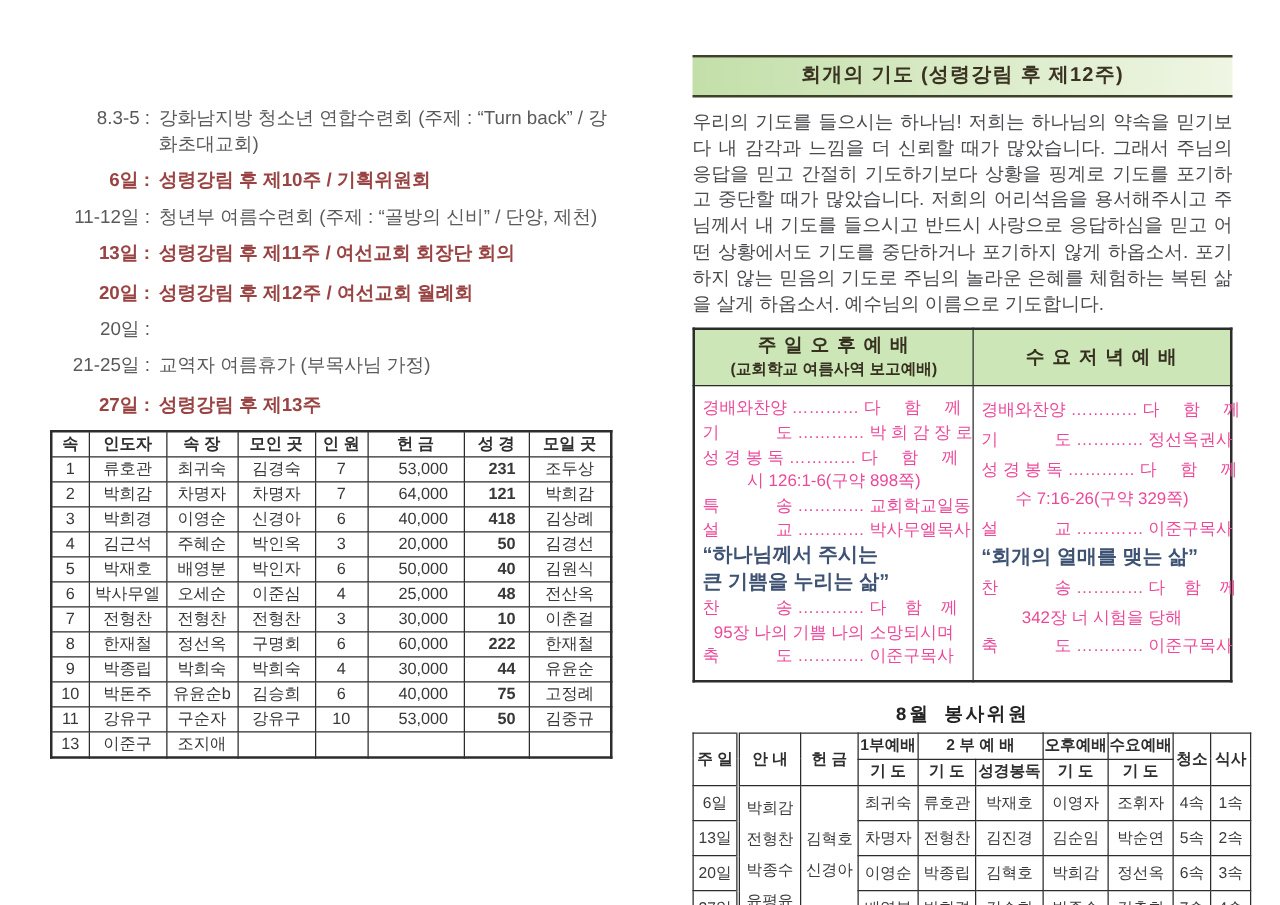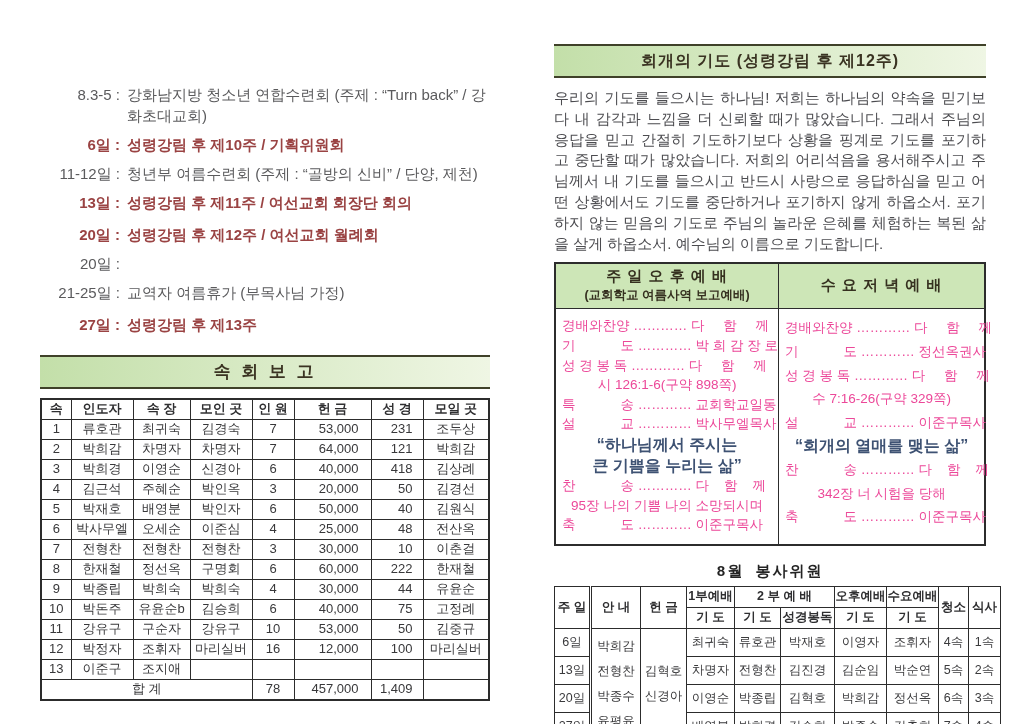--- a/index.html
+++ b/index.html
@@ -24,36 +24,36 @@
   .sdate{width:80px;text-align:right;flex:none;white-space:pre;}
   .stext{margin-left:7px;}
   .bar2{margin-top:20px;}
 
   table{border-collapse:collapse;padding-left:41px;}
   
   .rpt{width:450px;margin-top:9px;font-size:13px;color:#38383a;border:2px solid #2c2c2c;table-layout:fixed;}
   .rpt th,.rpt td{border:1px solid #2c2c2c;padding:2px 2px;text-align:center;line-height:14.6px;height:15px;overflow:hidden;}
   .rpt th{font-weight:bold;color:#2f2f31;}
   .rpt tr.data td:nth-child(6){text-align:right;padding-right:12px;}
-  .rpt tr.data td:nth-child(7){text-align:right;padding-right:10px;}
+  .rpt tr.data td:nth-child(7){text-align:right;padding-right:10px;font-weight:bold;}
   .rpt td.num{text-align:right;padding-right:10px;}
   .rpt td.num2{text-align:right;padding-right:12px;}
 
   
   .para{margin-top:10px;font-size:15px;line-height:20.8px;text-align:justify;color:#4c4c50;}
 
   
   .svc{width:432px;margin-top:8px;border:2px solid #2c2c2c;table-layout:fixed;}
   .svc th{background:#cde6b7;border:1px solid #2c2c2c;padding:3px 0 4px;color:#35301f;vertical-align:middle;}
   .svc .t1{font-size:15px;font-weight:bold;letter-spacing:1px;}
   .svc .t2{font-size:12.5px;font-weight:bold;margin-top:1px;}
   .svc td{border:1px solid #2c2c2c;vertical-align:top;padding:7px 6px 9px;}
   .ln{white-space:pre;font-size:13.5px;line-height:19.6px;color:#ec4899;}
   .ctr{white-space:normal;text-align:center;}
-  .sermon{white-space:normal;text-align:center;color:#3e5273;font-weight:bold;font-size:16px;line-height:21px;}
+  .sermon{white-space:normal;color:#3e5273;font-weight:bold;font-size:16px;line-height:21px;}
   td.wed .ln{line-height:23.6px;}
 
   
   .vol-title{margin-top:16px;text-align:center;font-weight:bold;font-size:15px;color:#242424;letter-spacing:2px;font-family:Liberation Mono, monospace;}
   .vol{width:436px;margin-top:5px;font-size:12.5px;color:#3a3a3c;border:1.5px solid #2c2c2c;table-layout:fixed;}
   .vol th,.vol td{border:1px solid #2c2c2c;text-align:center;padding:1px 0;overflow:hidden;}
   .vol th{font-weight:bold;height:18px;color:#2f2f31;}
   .vol td{height:25px;}
   .vol .dbl{border-right:3px double #2c2c2c;}
   .vol td.multi{white-space:pre-line;line-height:25px;font-size:12.5px;}
@@ -90,21 +90,20 @@
     <div class="srow">
         <span class="sdate">21-25일 :</span>
         <span class="stext">교역자 여름휴가 (부목사님 가정)</span>
       </div>
     <div class="srow hl gap">
         <span class="sdate">27일 :</span>
         <span class="stext">성령강림 후 제13주</span>
       </div>
   </div>
 
-  <div class="bar bar2">속 회 보 고</div>
 
   <table class="rpt">
     <colgroup>
         <col style="width:30px">
         <col style="width:62px">
         <col style="width:57px">
         <col style="width:62px">
         <col style="width:42px">
         <col style="width:77px">
         <col style="width:52px">
@@ -227,46 +226,29 @@
           <td>11</td>
           <td>강유구</td>
           <td>구순자</td>
           <td>강유구</td>
           <td>10</td>
           <td>53,000</td>
           <td>50</td>
           <td>김중규</td>
         </tr>
       <tr class="data">
-          <td>12</td>
-          <td>박정자</td>
-          <td>조휘자</td>
-          <td>마리실버</td>
-          <td>16</td>
-          <td>12,000</td>
-          <td>100</td>
-          <td>마리실버</td>
-        </tr>
-      <tr class="data">
           <td>13</td>
           <td>이준구</td>
           <td>조지애</td>
           <td></td>
           <td></td>
           <td></td>
           <td></td>
           <td></td>
         </tr>
-      <tr>
-        <td colspan="4">합    계</td>
-        <td>78</td>
-        <td class="num2">457,000</td>
-        <td class="num">1,409</td>
-        <td></td>
-      </tr>
     </tbody>
   </table>
 </div>
 
 <div class="col col-right">
   <div class="bar tight">회개의 기도 (성령강림 후 제12주)</div>
 
   <div class="para">우리의 기도를 들으시는 하나님! 저희는 하나님의 약속을 믿기보다 내 감각과 느낌을 더 신뢰할 때가 많았습니다. 그래서 주님의 응답을 믿고 간절히 기도하기보다 상황을 핑계로 기도를 포기하고 중단할 때가 많았습니다. 저희의 어리석음을 용서해주시고 주님께서 내 기도를 들으시고 반드시 사랑으로 응답하심을 믿고 어떤 상황에서도 기도를 중단하거나 포기하지 않게 하옵소서. 포기하지 않는 믿음의 기도로 주님의 놀라운 은혜를 체험하는 복된 삶을 살게 하옵소서. 예수님의 이름으로 기도합니다.</div>
 
   <table class="svc">

